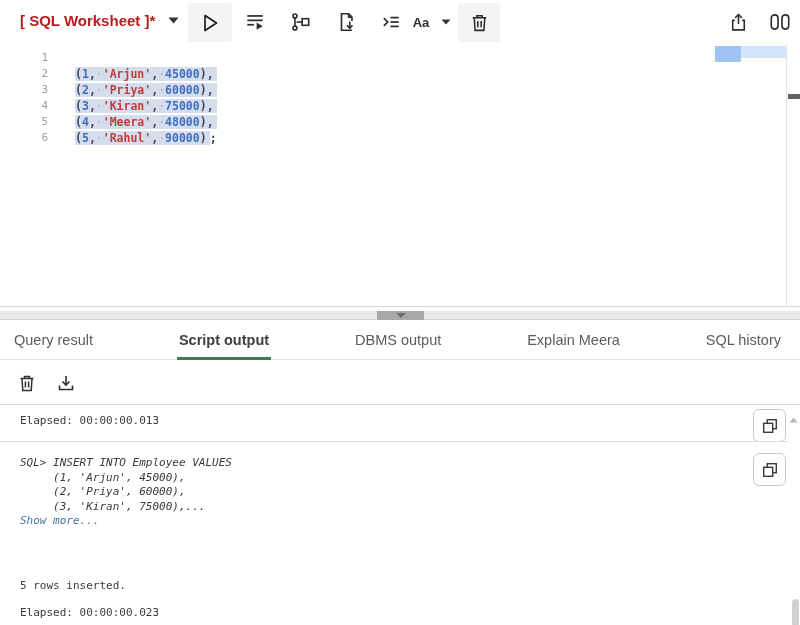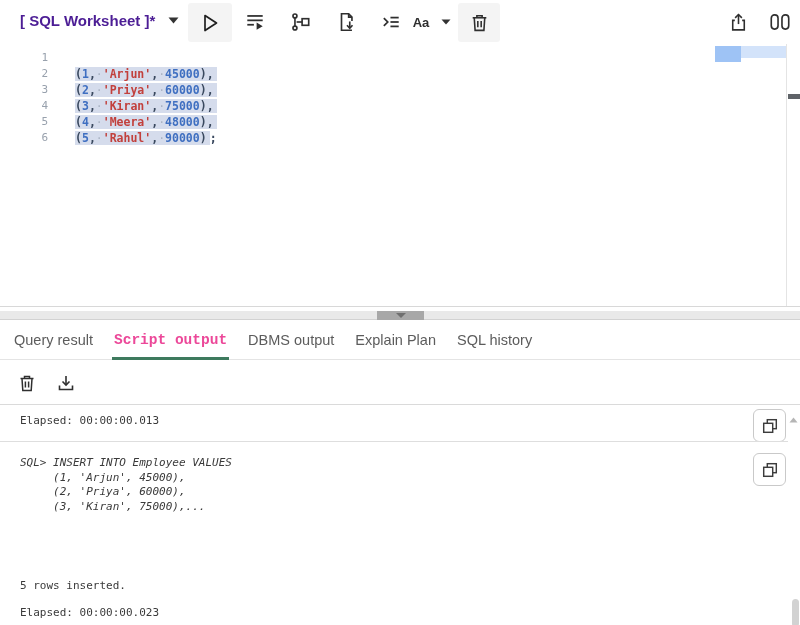--- a/index.html
+++ b/index.html
@@ -1,21 +1,21 @@
 <!DOCTYPE html>
 <html><head>
 <meta charset="utf-8">
 <style>
   * { box-sizing: border-box; margin: 0; padding: 0; }
   html,body { width:800px; height:625px; background:#fff; font-family:"Liberation Sans",sans-serif; }
   .app { position:relative; width:800px; height:625px; background:#fff; overflow:hidden; }
 
   
   .toolbar { position:absolute; top:0; left:0; right:0; height:44px; background:#fff; }
-  .ws-title { position:absolute; left:20px; top:12px; font-size:15px; font-weight:700; color:#4c1d95; cursor:pointer; display:flex; align-items:center; gap:13px; }
+  .ws-title { position:absolute; left:20px; top:12px; font-size:15px; font-weight:700; color:#b91c1c; cursor:pointer; display:flex; align-items:center; gap:13px; }
   .caret { display:inline-block; }
   .tb-btn { position:absolute; display:flex; align-items:center; justify-content:center; cursor:pointer; }
   .tb-btn.boxed { background:#f4f4f4; border-radius:3px; }
   .btn-run { left:188px; top:3px; width:44px; height:39px; }
   .btn-runscript { left:240px; top:9px; width:30px; height:26px; }
   .btn-explain { left:286px; top:9px; width:30px; height:26px; }
   .btn-docdl { left:332px; top:9px; width:30px; height:26px; }
   .btn-format { left:376px; top:9px; width:30px; height:26px; }
   .btn-fontsize { left:410px; top:9px; width:44px; height:26px; font-size:13px; font-weight:700; color:#2e2e2e; gap:12px; }
   .btn-trash { left:458px; top:3px; width:42px; height:39px; }
@@ -40,23 +40,23 @@
   .editor-rule { position:absolute; left:786px; top:0; bottom:0; width:1px; background:#e4e4e4; }
   .scroll-dash { position:absolute; left:788px; top:50px; width:12px; height:5px; background:#5f6368; cursor:pointer; }
 
   
   .splitter { position:absolute; top:306px; left:0; right:0; height:14px; background:#fff; border-top:1px solid #d8d8d8; }
   .splitter-bar { position:absolute; top:4px; left:0; right:0; height:9px; background:#e9e9e9; border-bottom:1px solid #d2d2d2; }
   .splitter-handle { position:absolute; top:4px; left:377px; width:47px; height:9px; background:#a8a8a8; display:flex; align-items:center; justify-content:center; cursor:row-resize; }
   .splitter-tri { width:0; height:0; border-left:5px solid transparent; border-right:5px solid transparent; border-top:5px solid #6f6f6f; }
 
   
-  .tabs { position:absolute; top:320px; left:0; right:0; height:40px; background:#fff; border-bottom:1px solid #e4e4e4; display:flex; align-items:stretch; padding-left:12px; }
+  .tabs { position:absolute; top:320px; left:0; right:0; height:40px; background:#fff; border-bottom:1px solid #e4e4e4; display:flex; align-items:stretch; padding-left:12px;justify-content:space-between; }
   .tab { position:relative; display:flex; align-items:center; font-size:14.5px; color:#5c5c5c; margin-right:17px; padding:0 2px; cursor:pointer; white-space:nowrap; }
-  .tab.active { color:#ec4899; font-weight:700;font-family:Liberation Mono, monospace; }
+  .tab.active { color:#404040; font-weight:700; }
   .tab.active::after { content:""; position:absolute; left:0; right:0; bottom:-1px; height:3px; background:#3e7a5e; }
 
   
   .out-toolbar { position:absolute; top:362px; left:0; right:0; height:42px; background:#fff; }
   .ot-btn { position:absolute; display:flex; align-items:center; justify-content:center; cursor:pointer; width:28px; height:26px; }
   .ot-trash { left:13px; top:8px; }
   .ot-download { left:52px; top:8px; }
 
   
   .output { position:absolute; top:404px; left:0; right:0; bottom:0; background:#fff; border-top:1px solid #dadada; font-family:"DejaVu Sans Mono",monospace; font-size:11px; color:#3a3a3a; }
@@ -202,21 +202,21 @@
     <div class="splitter-bar"></div>
     <div class="splitter-handle">
       <span class="splitter-tri"></span>
     </div>
   </div>
 
   <div class="tabs" id="tabs">
       <div class="tab">Query result</div>
       <div class="tab active">Script output</div>
       <div class="tab">DBMS output</div>
-      <div class="tab">Explain Plan</div>
+      <div class="tab">Explain Meera</div>
       <div class="tab">SQL history</div>
     </div>
 
   <div class="out-toolbar">
     <div class="ot-btn ot-trash">
       <span>
         <svg width="20" height="20" viewBox="0 0 20 20" fill="none" stroke="#2f2f2f" stroke-width="1.5">
           <line x1="3.5" y1="5.5" x2="16.5" y2="5.5"></line>
           <path d="M7.5,5.5 V3.5 H12.5 V5.5"></path>
           <path d="M5,5.5 L5.8,17.5 H14.2 L15,5.5"></path>
@@ -246,21 +246,21 @@
         </svg>
       </span>
     </div>
     <span class="scroll-up">
       <svg width="9" height="6" viewBox="0 0 9 6">
           <polygon points="0.5,5.5 8.5,5.5 4.5,0.5" fill="#b5b5b5"></polygon>
         </svg>
     </span>
     <div class="out-sep"></div>
 
-    <div class="sql-block" id="sql-block"><div>SQL&gt; INSERT INTO Employee VALUES</div><div>     (1, 'Arjun', 45000),</div><div>     (2, 'Priya', 60000),</div><div>     (3, 'Kiran', 75000),...</div></div>
+    <div class="sql-block" id="sql-block"><div>SQL&gt; INSERT INTO Employee VALUES</div><div>     (1, 'Arjun', 45000),</div><div>     (2, 'Priya', 60000),</div><div>     (3, 'Kiran', 75000),...</div><div class="show-more">Show more...</div></div>
     <div class="copy-btn copy-2">
       <span>
         <svg width="18" height="18" viewBox="0 0 20 20">
           <rect x="7" y="3" width="10" height="10" fill="none" stroke="#3c3c3c" stroke-width="1.6"></rect>
           <rect x="3" y="7" width="10" height="10" fill="#fff" stroke="#3c3c3c" stroke-width="1.6"></rect>
         </svg>
       </span>
     </div>
 
     <div class="rows-msg">5 rows inserted.</div>

